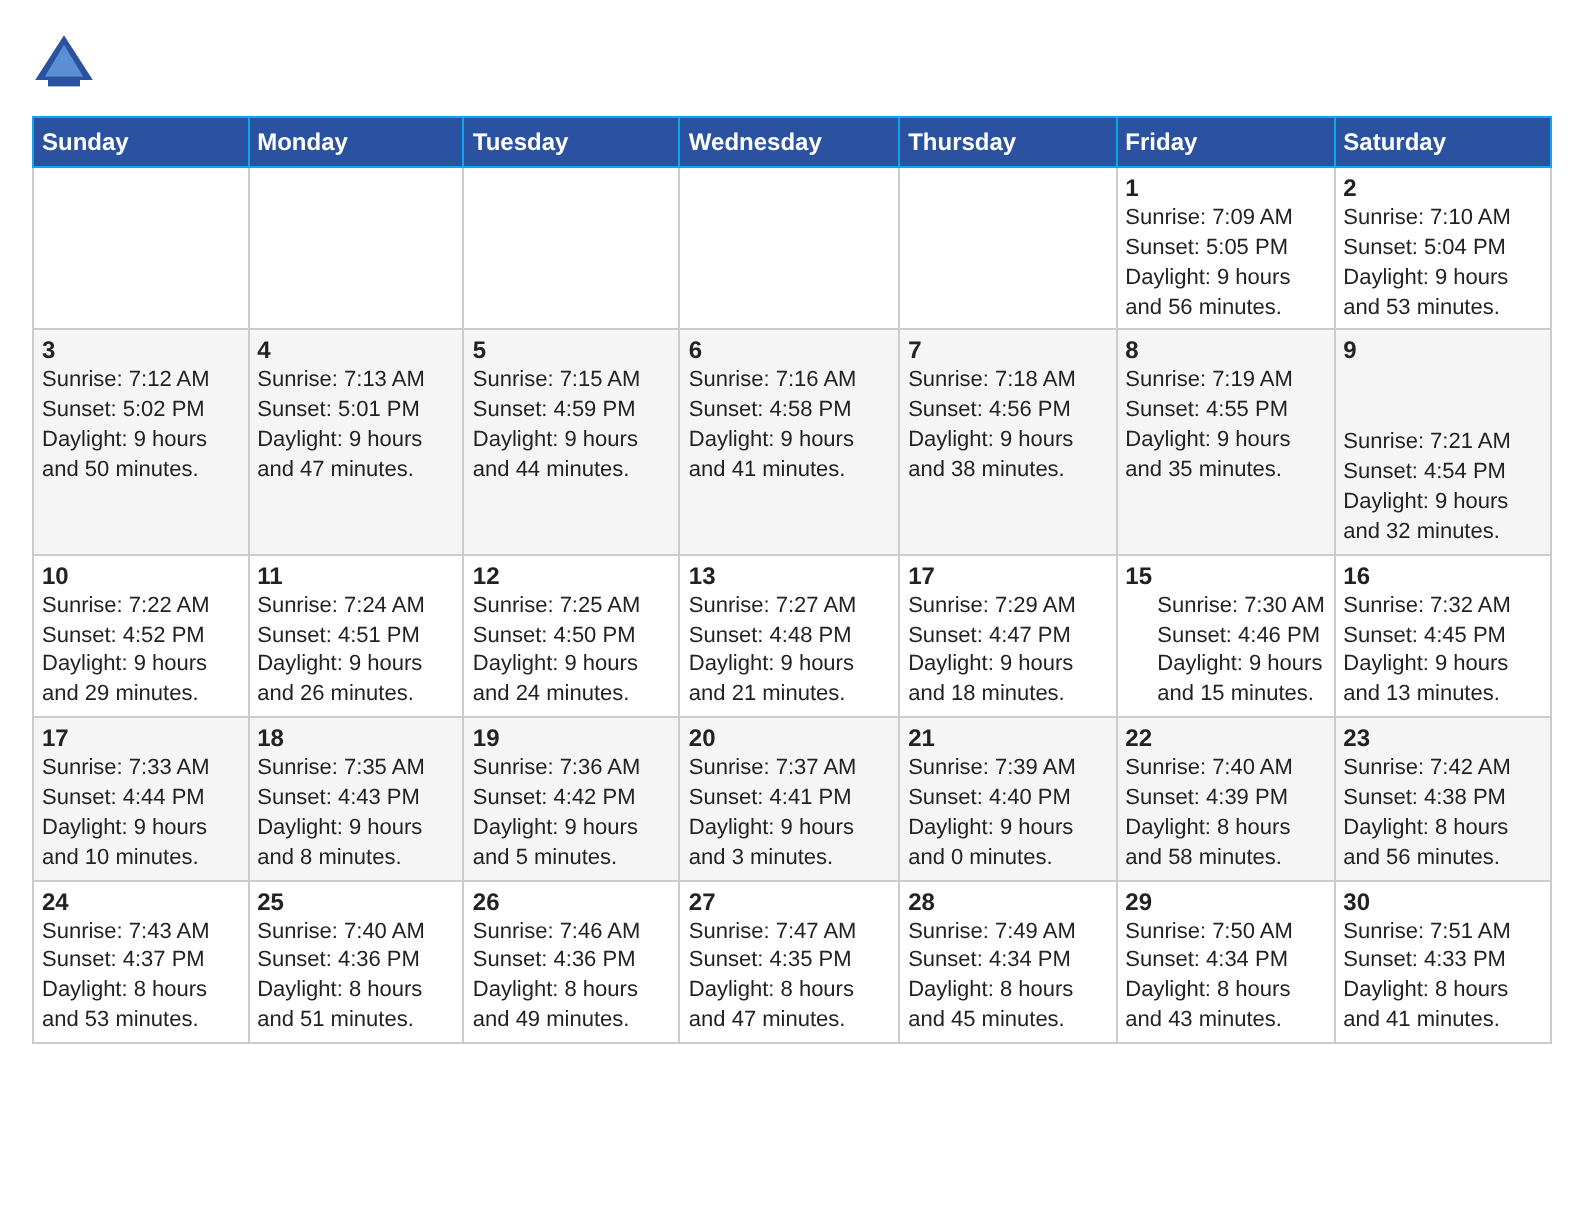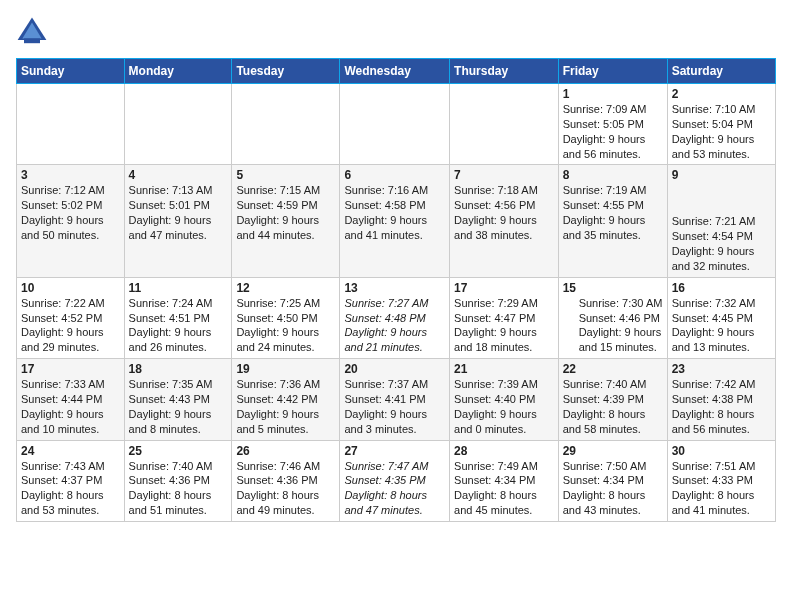--- a/index.html
+++ b/index.html
@@ -204,21 +204,21 @@
 Daylight: 9 hours and 26 minutes.</div>
           </td>
           <td>
             <span class="day-num">12</span>
             <div class="day-info" style="white-space: pre-line;">Sunrise: 7:25 AM
 Sunset: 4:50 PM
 Daylight: 9 hours and 24 minutes.</div>
           </td>
           <td>
             <span class="day-num">13</span>
-            <div class="day-info" style="white-space: pre-line; font-style: italic;">Sunrise: 7:27 AM
+            <div class="day-info" style="white-space: pre-line;">Sunrise: 7:27 AM
 Sunset: 4:48 PM
 Daylight: 9 hours and 21 minutes.</div>
           </td>
           <td>
             <span class="day-num">17</span>
             <div class="day-info" style="white-space: pre-line;">Sunrise: 7:29 AM
 Sunset: 4:47 PM
 Daylight: 9 hours and 18 minutes.</div>
           </td>
           <td>
@@ -292,21 +292,21 @@
 Daylight: 8 hours and 51 minutes.</div>
           </td>
           <td>
             <span class="day-num">26</span>
             <div class="day-info" style="white-space: pre-line;">Sunrise: 7:46 AM
 Sunset: 4:36 PM
 Daylight: 8 hours and 49 minutes.</div>
           </td>
           <td>
             <span class="day-num">27</span>
-            <div class="day-info" style="white-space: pre-line; font-style: italic;">Sunrise: 7:47 AM
+            <div class="day-info" style="white-space: pre-line;">Sunrise: 7:47 AM
 Sunset: 4:35 PM
 Daylight: 8 hours and 47 minutes.</div>
           </td>
           <td>
             <span class="day-num">28</span>
             <div class="day-info" style="white-space: pre-line;">Sunrise: 7:49 AM
 Sunset: 4:34 PM
 Daylight: 8 hours and 45 minutes.</div>
           </td>
           <td>

